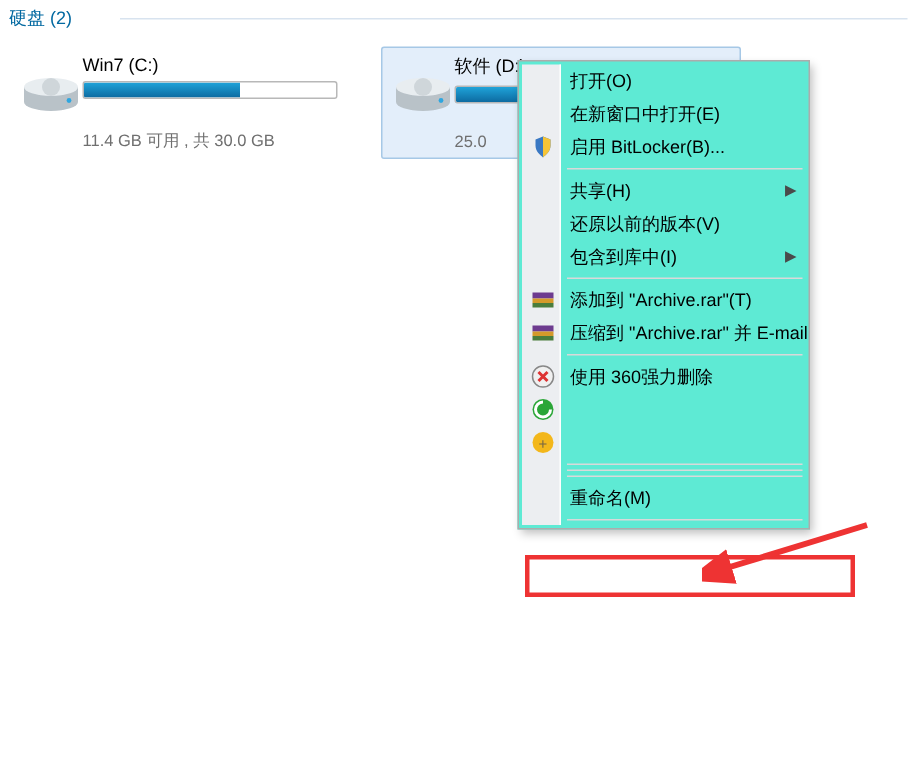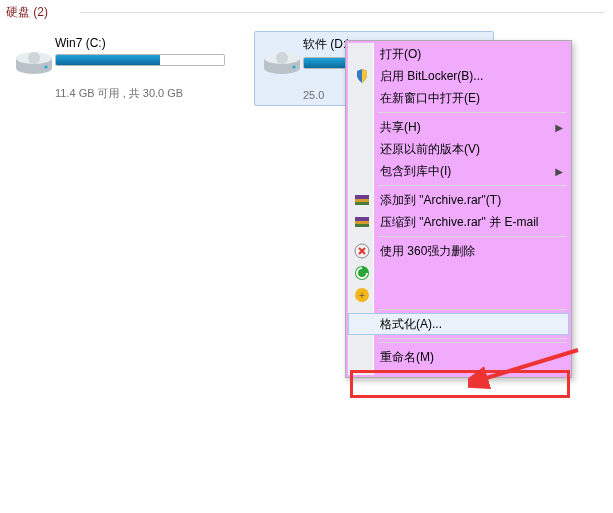--- a/index.html
+++ b/index.html
@@ -1,28 +1,28 @@
 <!DOCTYPE html>
 <html><head>
 <meta charset="utf-8">
 <style>
   * { box-sizing: border-box; margin: 0; padding: 0; }
   body { font-family: "Microsoft YaHei", "Segoe UI", Tahoma, sans-serif; font-size: 12px; background: #fff; width: 613px; height: 513px; overflow: hidden; position: relative; }
-  .section-header { position: relative; color: #7f1d1d; padding: 4px 0 2px 6px; }
+  .section-header { position: relative; color: #0369a1; padding: 4px 0 2px 6px; }
   .section-header::after { content:""; position:absolute; top:50%; height:1px; background:#d8e3ef; left:80px; right:8px; }
   .drives { display:flex; gap:8px; padding: 8px 6px; }
   .drive { display:flex; width:240px; padding:4px 6px; border:1px solid transparent; border-radius:2px; }
   .drive.selected { background:#e3eefa; border:1px solid #a6c8e6; }
   .drive-icon { width:42px; height:42px; flex-shrink:0; display:flex; align-items:center; justify-content:center; }
   .drive-body { flex:1; min-width:0; }
   .drive-name { color:#000; margin-bottom:4px; }
   .bar { height:12px; border:1px solid #b8b8b8; border-radius:2px; overflow:hidden; background:#fff; margin-bottom:4px; width:170px; }
   .bar-fill { height:100%; background:linear-gradient(#1fa3d9,#0d6ba1); }
   .drive-sub { color:#6f6f6f; font-size:11px;margin-top:20px; }
-  .ctx { position:absolute; top:40px; left:345px; width:227px; background:#f0abfc; border:1px solid #acacac; box-shadow:2px 3px 6px rgba(0,0,0,0.25); padding:2px; }
+  .ctx { position:absolute; top:40px; left:345px; width:195px; background:#5eead4; border:1px solid #acacac; box-shadow:2px 3px 6px rgba(0,0,0,0.25); padding:2px; }
   .ctx-gutter { position:absolute; top:2px; bottom:2px; left:2px; width:26px; background:#eceef1; border-right:1px solid #fff; }
   .mi { position:relative; display:flex; align-items:center; height:22px; padding-left:32px; padding-right:18px; color:#000; white-space:nowrap; }
   .mi.hover { background:#e9f1fa; border:1px solid #aac8e8; padding-left:31px; height:22px; }
   .mi .ic { position:absolute; left:5px; width:18px; height:18px; display:flex; align-items:center; justify-content:center; }
   .mi .arrow { position:absolute; right:6px; font-size:10px; color:#4a4a4a; }
   .sep { position:relative; margin:3px 2px 3px 30px; height:1px; background:#d9d9d9; }
   .annot-box { position:absolute; border:3px solid #e33; pointer-events:none; left:350px; top:370px; width:220px; height:28px; }
   .annot-arrow { position:absolute; left:468px; top:345px; pointer-events:none; }
   
   .hdd-case{fill:#b9c2c8}.hdd-top{fill:#e8edf0}.hdd-led{fill:#2ea6e0}
@@ -74,30 +74,30 @@
     </div>
   </div>
 
 <div class="ctx">
   <div class="ctx-gutter"></div>
   <div class="ctx-items">
       <div class="mi">
         <span>打开(O)</span>
       </div>
       <div class="mi">
+        <span>在新窗口中打开(E)</span>
+      </div>
+      <div class="mi">
         <span class="ic">
           <svg width="16" height="16" viewBox="0 0 16 16">
             <path d="M8 1l5 2v4c0 4-3 6-5 8-2-2-5-4-5-8V3z" fill="#3a78c3"></path>
             <path d="M8 1l5 2v4c0 4-3 6-5 8V1z" fill="#f5c437"></path>
           </svg>
         </span>
         <span>启用 BitLocker(B)...</span>
-      </div>
-      <div class="mi">
-        <span>在新窗口中打开(E)</span>
       </div>
       <div class="sep"></div>
       <div class="mi">
         <span>共享(H)</span>
         <span class="arrow">▶</span>
       </div>
       <div class="mi">
         <span>还原以前的版本(V)</span>
       </div>
       <div class="mi">
@@ -145,23 +145,20 @@
       </div>
       <div class="mi">
         <span class="ic">
           <svg width="16" height="16" viewBox="0 0 16 16">
             <circle cx="8" cy="8" r="7" fill="#f3b71b"></circle>
             <text x="8" y="12" text-anchor="middle" font-size="10" fill="#764">+</text>
           </svg>
         </span>
       </div>
       <div class="sep"></div>
-      <div class="mi hover">
-        <span>格式化(A)...</span>
-      </div>
       <div class="sep"></div>
       <div class="sep"></div>
       <div class="mi">
         <span>重命名(M)</span>
       </div>
       <div class="sep"></div>
     </div>
 </div>
 
 <div class="annot-box"></div>

